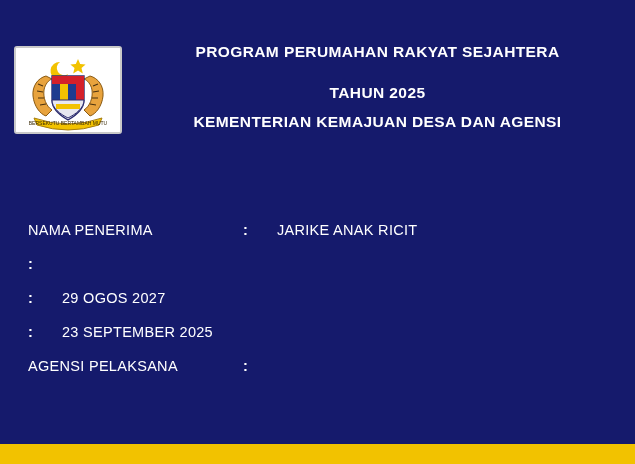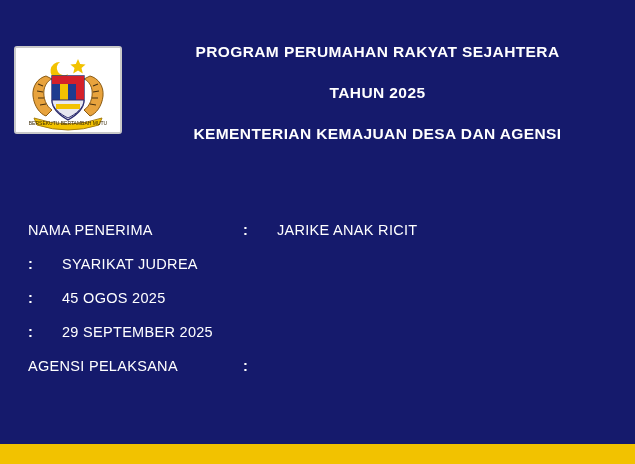--- a/index.html
+++ b/index.html
@@ -63,21 +63,21 @@
     color: #ffffff;
   }
   .header-line {
     font-size: 15.5px;
     font-weight: bold;
     letter-spacing: 0.4px;
     line-height: 1.1;
     color: #ffffff;
   }
   .header-line.l1 { margin-bottom: 24px; }
-  .header-line.l2 { margin-bottom: 24px; }
+  .header-line.l2 { margin-bottom: 12px; }
   .header-line.l3 { }
 
   
   .details {
     position: absolute;
     left: 28px;
     top: 222px;
     width: 560px;
   }
   .row {
@@ -151,31 +151,30 @@
   <div class="details">
 
     <div class="row">
       <div class="label">NAMA PENERIMA</div>
       <div class="colon">:</div>
       <div class="value">JARIKE ANAK RICIT</div>
     </div>
 
     <div class="row">
       <div class="colon">:</div>
-      <div class="value">SYARIKAT JUDREA</div>
     </div>
 
     <div class="row">
       <div class="colon">:</div>
-      <div class="value">45 OGOS 2025</div>
+      <div class="value">29 OGOS 2027</div>
     </div>
 
     <div class="row">
       <div class="colon">:</div>
-      <div class="value">29 SEPTEMBER 2025</div>
+      <div class="value">23 SEPTEMBER 2025</div>
     </div>
 
     <div class="row">
       <div class="label">AGENSI PELAKSANA</div>
       <div class="colon">:</div>
     </div>
 
   </div>
 
   <div class="bottom-strip"></div>

